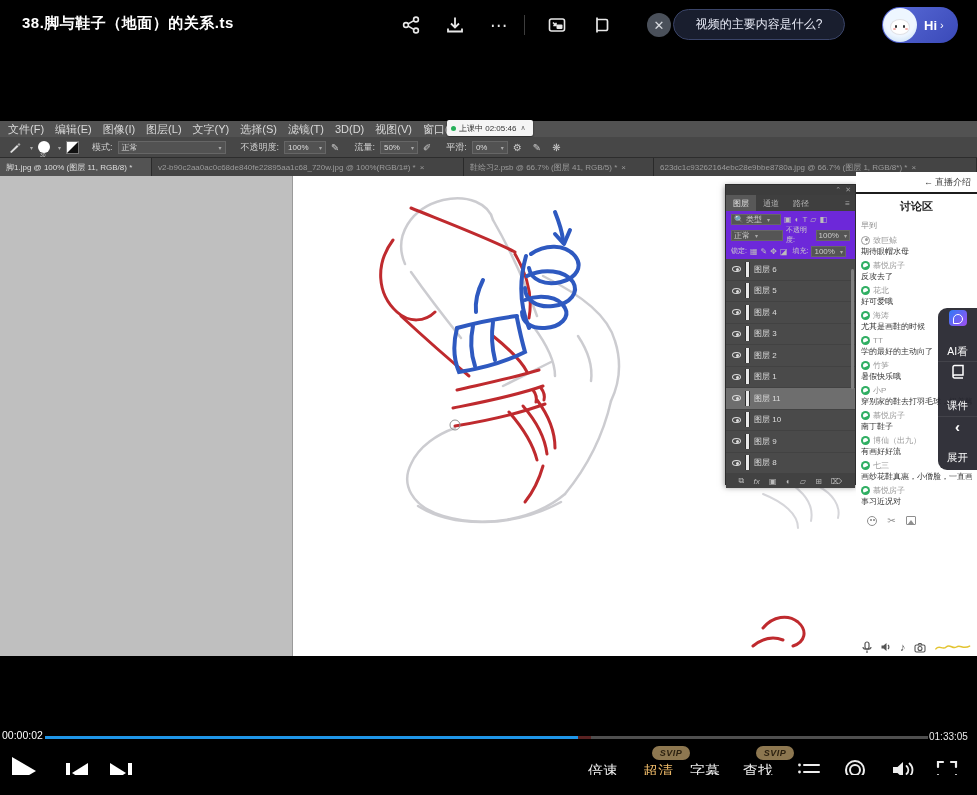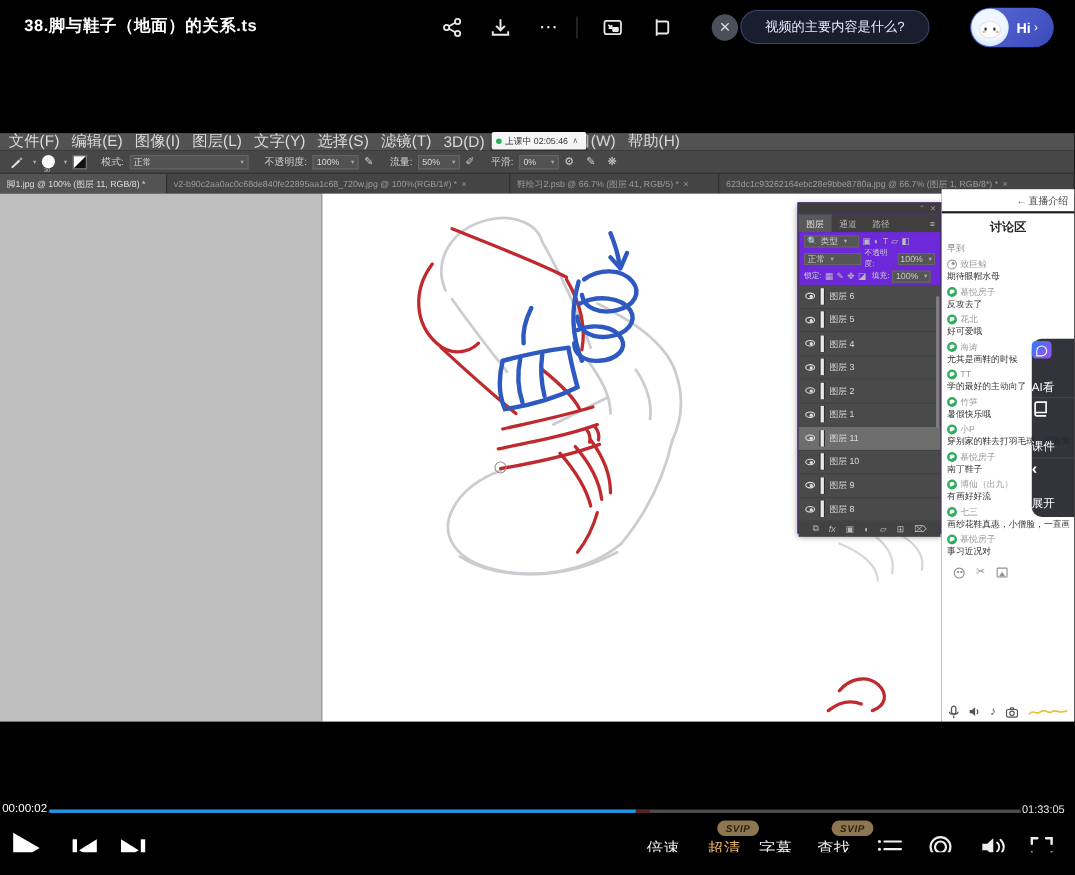--- a/index.html
+++ b/index.html
@@ -20,21 +20,21 @@
   .avatar .face { position:absolute; left:8px; top:12px; width:18px; height:14px; background:#fff; border-radius:50%; box-shadow:0 0 0 1px #e2e2e6; }
   .avatar .eye1,.avatar .eye2 { position:absolute; top:17px; width:2px; height:3px; background:#333; border-radius:1px; }
   .avatar .eye1 { left:12px; } .avatar .eye2 { left:20px; }
   .avatar .blush1,.avatar .blush2 { position:absolute; top:20px; width:3px; height:2px; background:#f4a9a4; border-radius:50%; }
   .avatar .blush1 { left:10px; } .avatar .blush2 { left:22px; }
   .hitext { color:#fff; font-size:13px; font-weight:bold; margin-left:7px;text-align:center; }
   .hichev { color:#fff; font-size:11px; margin-left:3px; }
 
   
   .menubar { left:0; top:121px; width:977px; height:16px; background:#525252; display:flex; align-items:center; gap:11px; padding-left:8px; }
-  .menuitem { color:#d9d9d9; font-size:14px; cursor:pointer; white-space:nowrap; }
+  .menuitem { color:#d9d9d9; font-size:11px; cursor:pointer; white-space:nowrap; }
   .classbox { left:447px; top:120px; width:86px; height:16px; background:#f5f5f5; border-radius:2px; display:flex; align-items:center; gap:3px; padding:0 4px; box-shadow:0 1px 2px rgba(0,0,0,.5); }
   .greendot { width:5px; height:5px; border-radius:50%; background:#27b05a; }
   .classtext { color:#333; font-size:8px; white-space:nowrap; }
   .classcaret { color:#666; font-size:7px; margin-left:1px; }
   .toolbar { left:0; top:137px; width:977px; height:21px; background:#474747; border-bottom:1px solid #2d2d2d; display:flex; align-items:center; gap:5px; padding-left:8px; }
   .tb-label { color:#cfcfcf; font-size:9px; white-space:nowrap; }
   .tb-box { height:13px; background:#525252; border:1px solid #666; color:#ddd; font-size:8px; display:inline-flex; align-items:center; justify-content:space-between; padding:0 3px; cursor:pointer; }
   .tb-caret { color:#aaa; font-size:6px; margin-left:3px; }
   .brushdot { width:12px; height:12px; border-radius:50%; background:#fff; position:relative; cursor:pointer; }
   .brushnum { position:absolute; left:2px; top:11px; font-size:5px; color:#ccc; }
@@ -89,21 +89,21 @@
   .ca-ic { width:11px; height:11px; color:#8f8f8f; display:flex; align-items:center; justify-content:center; font-size:10px; cursor:pointer; }
   .smiley { width:10px; height:10px; border:1px solid #8f8f8f; border-radius:50%; position:relative; }
   .smiley:after { content:""; position:absolute; left:2px; top:2.5px; width:1.5px; height:1.5px; background:#8f8f8f; border-radius:50%; box-shadow:3px 0 0 #8f8f8f; }
   .imgic { width:10px; height:9px; border:1px solid #8f8f8f; border-radius:1px; position:relative; }
   .imgic:after { content:""; position:absolute; left:1px; bottom:0; border-left:3px solid transparent; border-right:3px solid transparent; border-bottom:4px solid #8f8f8f; }
   .chat-foot { height:18px; display:flex; align-items:center; gap:8px; padding:0 6px; }
   .cf-ic { color:#555; display:flex; align-items:center; cursor:pointer; }
 
   
   .sidebar { left:938px; top:308px; width:39px; height:162px; background:rgba(36,36,44,.93); border-radius:9px 0 0 9px; display:flex; flex-direction:column; }
-  .sbtn { flex:1; display:flex; flex-direction:column; justify-content:center; gap:19px; color:#fff; font-size:10.5px; cursor:pointer; border-bottom:1px solid rgba(255,255,255,.08); }
+  .sbtn { flex:1; display:flex; flex-direction:column; align-items:center; justify-content:center; gap:19px; color:#fff; font-size:10.5px; cursor:pointer; border-bottom:1px solid rgba(255,255,255,.08); }
   .sbtn:last-child { border-bottom:none; }
   .ai-ic { width:18px; height:16px; border-radius:4px; background:linear-gradient(135deg,#2f7bf7,#a04ef0); position:relative; }
   .ai-ic:after { content:""; position:absolute; left:4px; top:4px; width:8px; height:8px; border:1.5px solid #fff; border-radius:50% 50% 50% 0; }
   .chev { font-size:15px; font-weight:bold; line-height:10px; }
 
   
   .curtime { left:2px; top:729px; color:#fff; font-size:10.5px; }
   .durtime { left:929px; top:731px; color:#e8e8e8; font-size:10px; }
   .track { left:45px; top:736px; width:883px; height:3px; background:#4f4f4f; display:flex; cursor:pointer; }
   .seg-played { height:3px; background:#1f96e8; }

